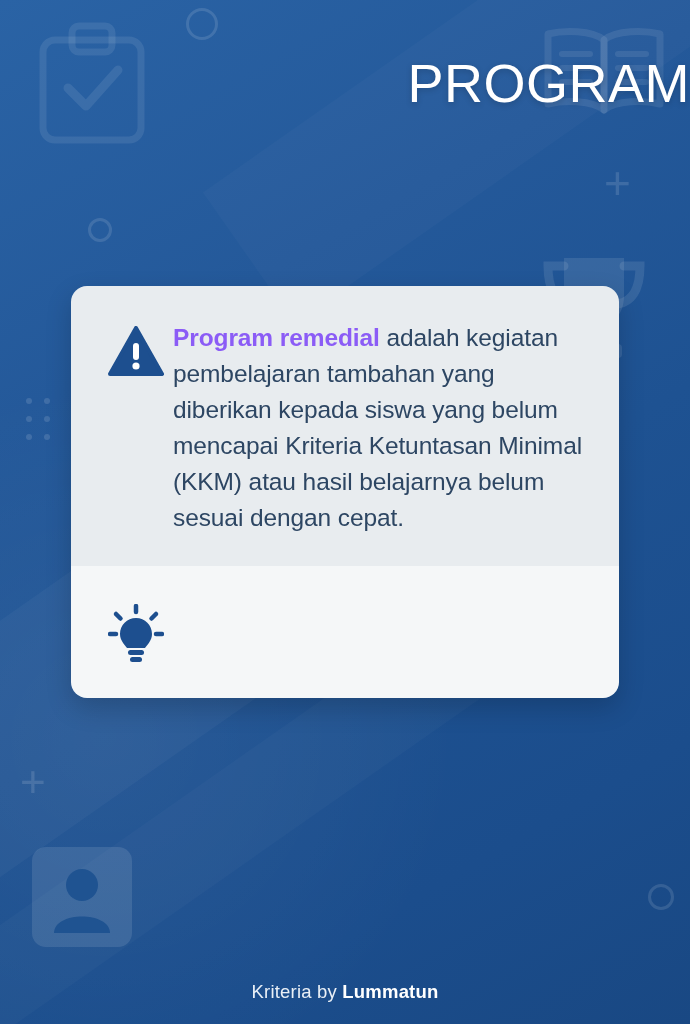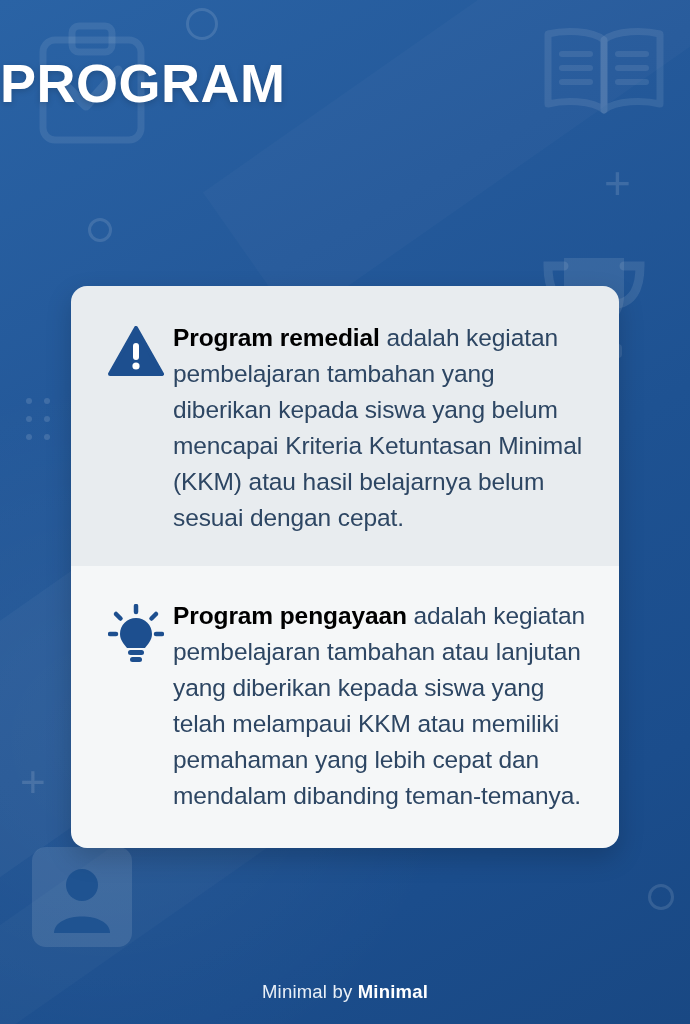--- a/index.html
+++ b/index.html
@@ -66,25 +66,25 @@
     border-radius: 50%;
     background: rgba(255,255,255,0.13);
   }
 
   
   .title {
     position: absolute;
     top: 52px;
     left: 0;
     width: 690px;
-    text-align: left;
+    text-align: right;
     color: #ffffff;
     font-size: 54px;
     line-height: 1.18;
-    font-weight: bold;
+    font-weight: normal;
     letter-spacing: 0.5px;
     text-shadow: 0 2px 6px rgba(0,0,0,0.18);
   }
   .title .ln { display: block; }
 
   
   .card {
     position: absolute;
     left: 71px;
     top: 286px;
@@ -115,21 +115,21 @@
   .panel-text {
     flex: 1 1 auto;
     color: #2d4663;
     font-size: 24.5px;
     line-height: 1.47;
     letter-spacing: -0.1px;
     padding-right: 2px;
   }
   .panel-text b {
     font-weight: bold;
-    color: #000000;
+    color: #8b5cf6;
   }
 
   
   .footer {
     position: absolute;
     left: 0;
     bottom: 21px;
     width: 690px;
     text-align: center;
     color: #eaf0f7;
@@ -221,24 +221,21 @@
           <path d="M28 14 C37 14 44 21 44 30 C44 36 40 40 37 44 L19 44 C16 40 12 36 12 30 C12 21 19 14 28 14 Z" fill="#1d4f8f"></path>
           <rect x="20" y="46" width="16" height="5" rx="2.5" fill="#1d4f8f"></rect>
           <rect x="22" y="53" width="12" height="5" rx="2.5" fill="#1d4f8f"></rect>
           <path d="M28 2 V8" stroke="#1d4f8f" stroke-width="4.5" stroke-linecap="round"></path>
           <path d="M8 10 L12.5 14.5" stroke="#1d4f8f" stroke-width="4.5" stroke-linecap="round"></path>
           <path d="M48 10 L43.5 14.5" stroke="#1d4f8f" stroke-width="4.5" stroke-linecap="round"></path>
           <path d="M2 30 H8" stroke="#1d4f8f" stroke-width="4.5" stroke-linecap="round"></path>
           <path d="M48 30 H54" stroke="#1d4f8f" stroke-width="4.5" stroke-linecap="round"></path>
         </svg>
       </div>
-      <div class="panel-text">
-        <b>Program pengayaan</b><span> adalah kegiatan pembelajaran tambahan atau lanjutan yang diberikan kepada siswa yang telah melampaui KKM atau memiliki pemahaman yang lebih cepat dan mendalam dibanding teman-temanya.</span>
-      </div>
     </div>
 
   </div>
 
   <div class="footer">
-    <span>Minimal by </span><b>Minimal</b>
+    <span>Kriteria by </span><b>Lummatun</b>
   </div>
 
 </div>
 
 </body></html>

